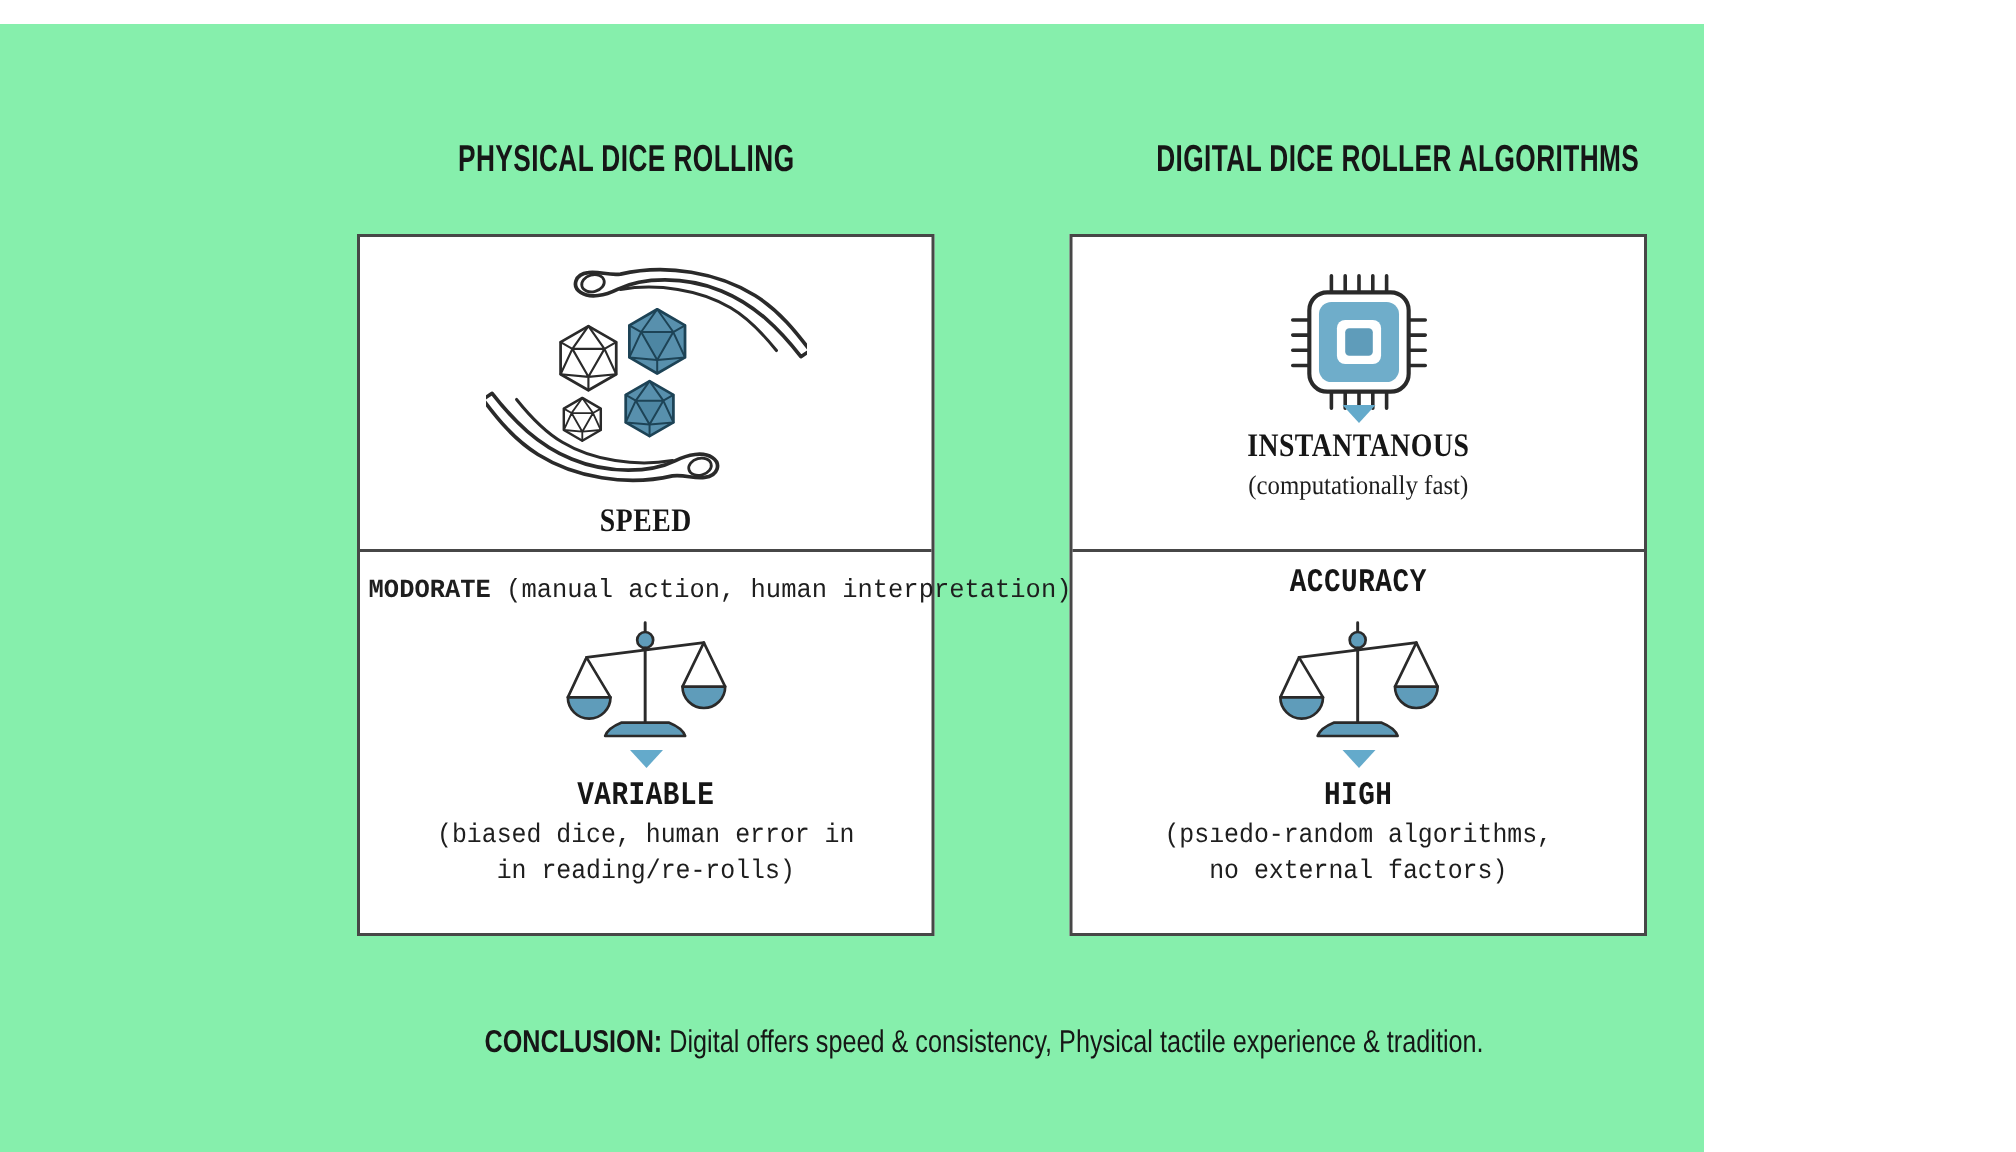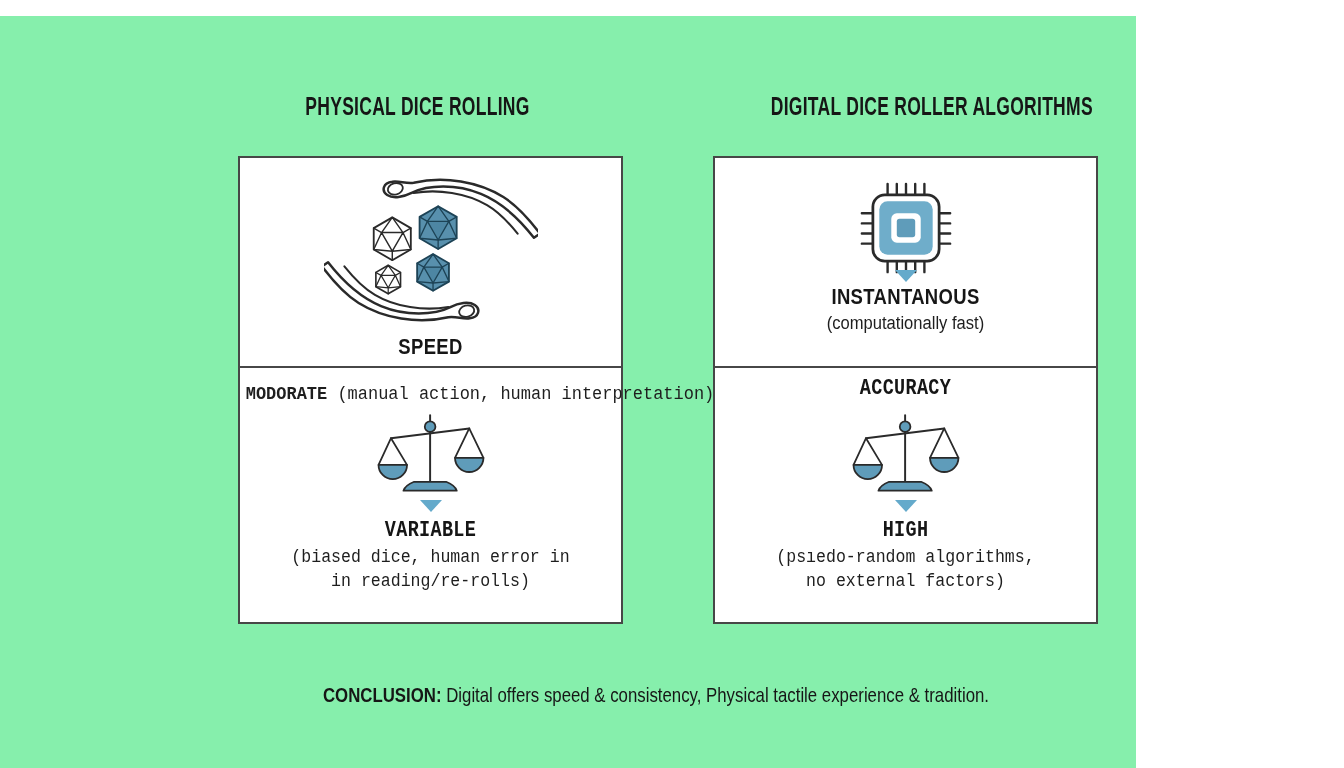--- a/index.html
+++ b/index.html
@@ -24,21 +24,21 @@
     transform:scaleX(.70);transform-origin:center;color:#161616;
   }
   .title-left{left:225px;}
   .title-right{left:713px;}
   .panel{
     position:absolute;top:140px;width:385px;height:468px;
     border:2px solid var(--border);background:#fff;
   }
   .panel-left{left:238px;}
   .panel-right{left:713px;}
-  .section-top{position:relative;height:210px;border-bottom:2px solid var(--border);}
+  .section-top{position:relative;height:210px;border-bottom:2px solid var(--border);font-family:Liberation Serif, serif;}
   .section-bottom{position:relative;height:252px;font-family:Liberation Mono, monospace;}
   .icon-center{position:absolute;left:50%;transform:translateX(-50%);}
   .hands-icon{top:20px;width:214px;height:144px;}
   .chip-icon{top:24px;width:92px;height:92px;}
   .scale-icon{top:46px;width:112px;height:84px;}
   .big-label{
     position:absolute;width:100%;text-align:center;font-size:22px;font-weight:700;
     letter-spacing:.4px;transform:scaleX(.84);transform-origin:center;white-space:nowrap;color:#161616;
   }
   .speed-label{bottom:6px;}

